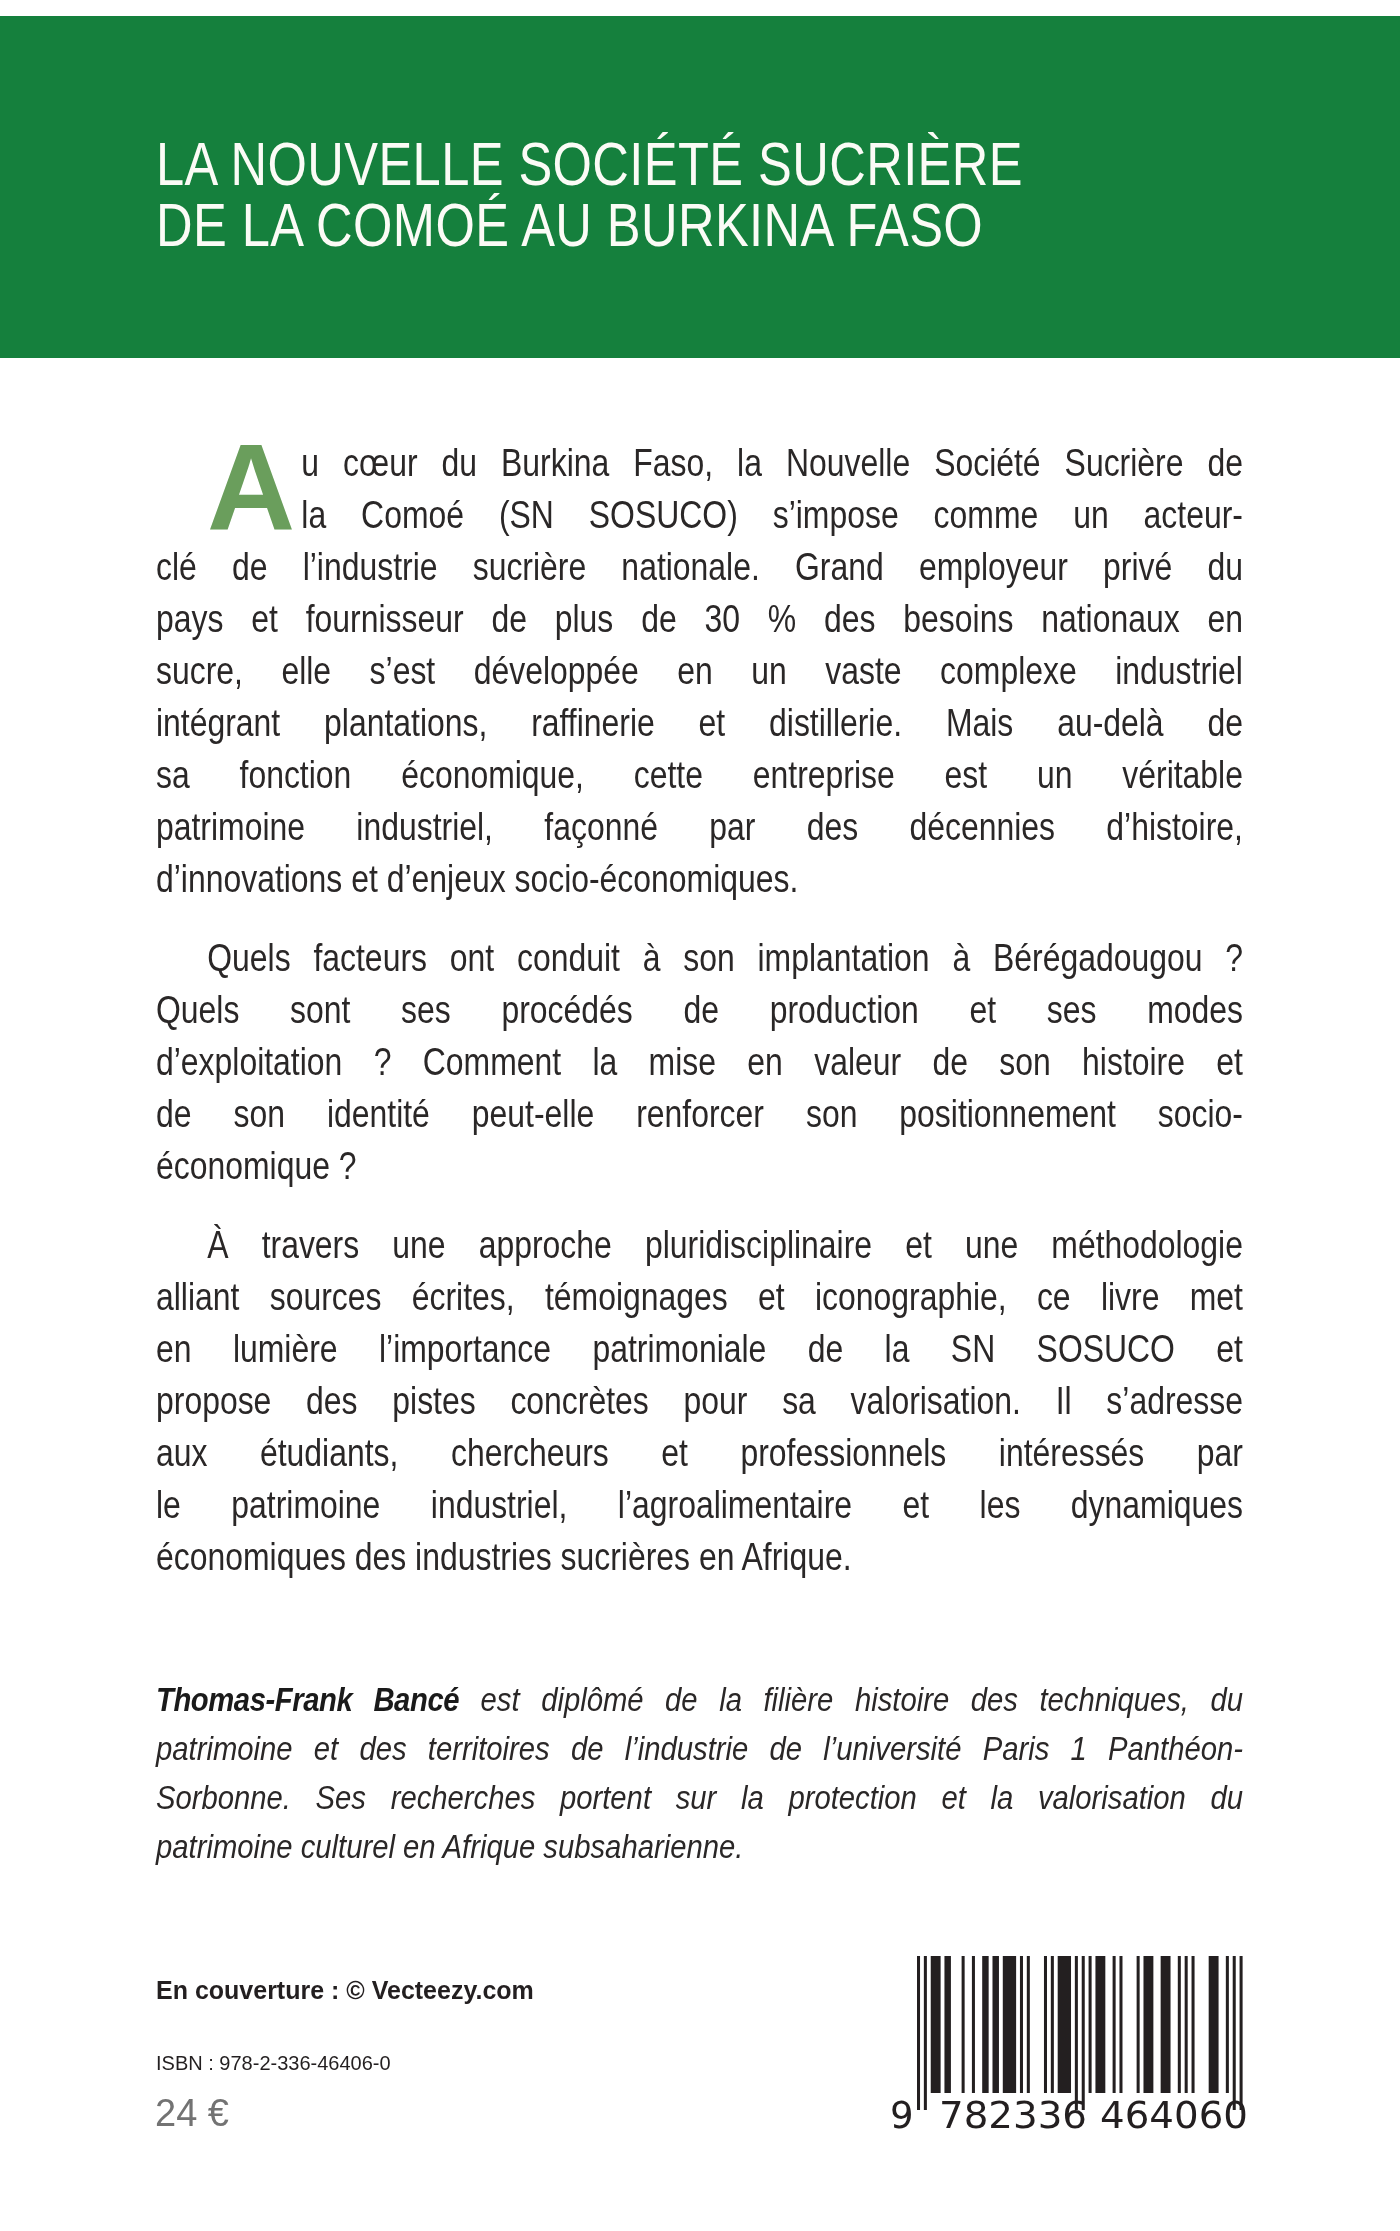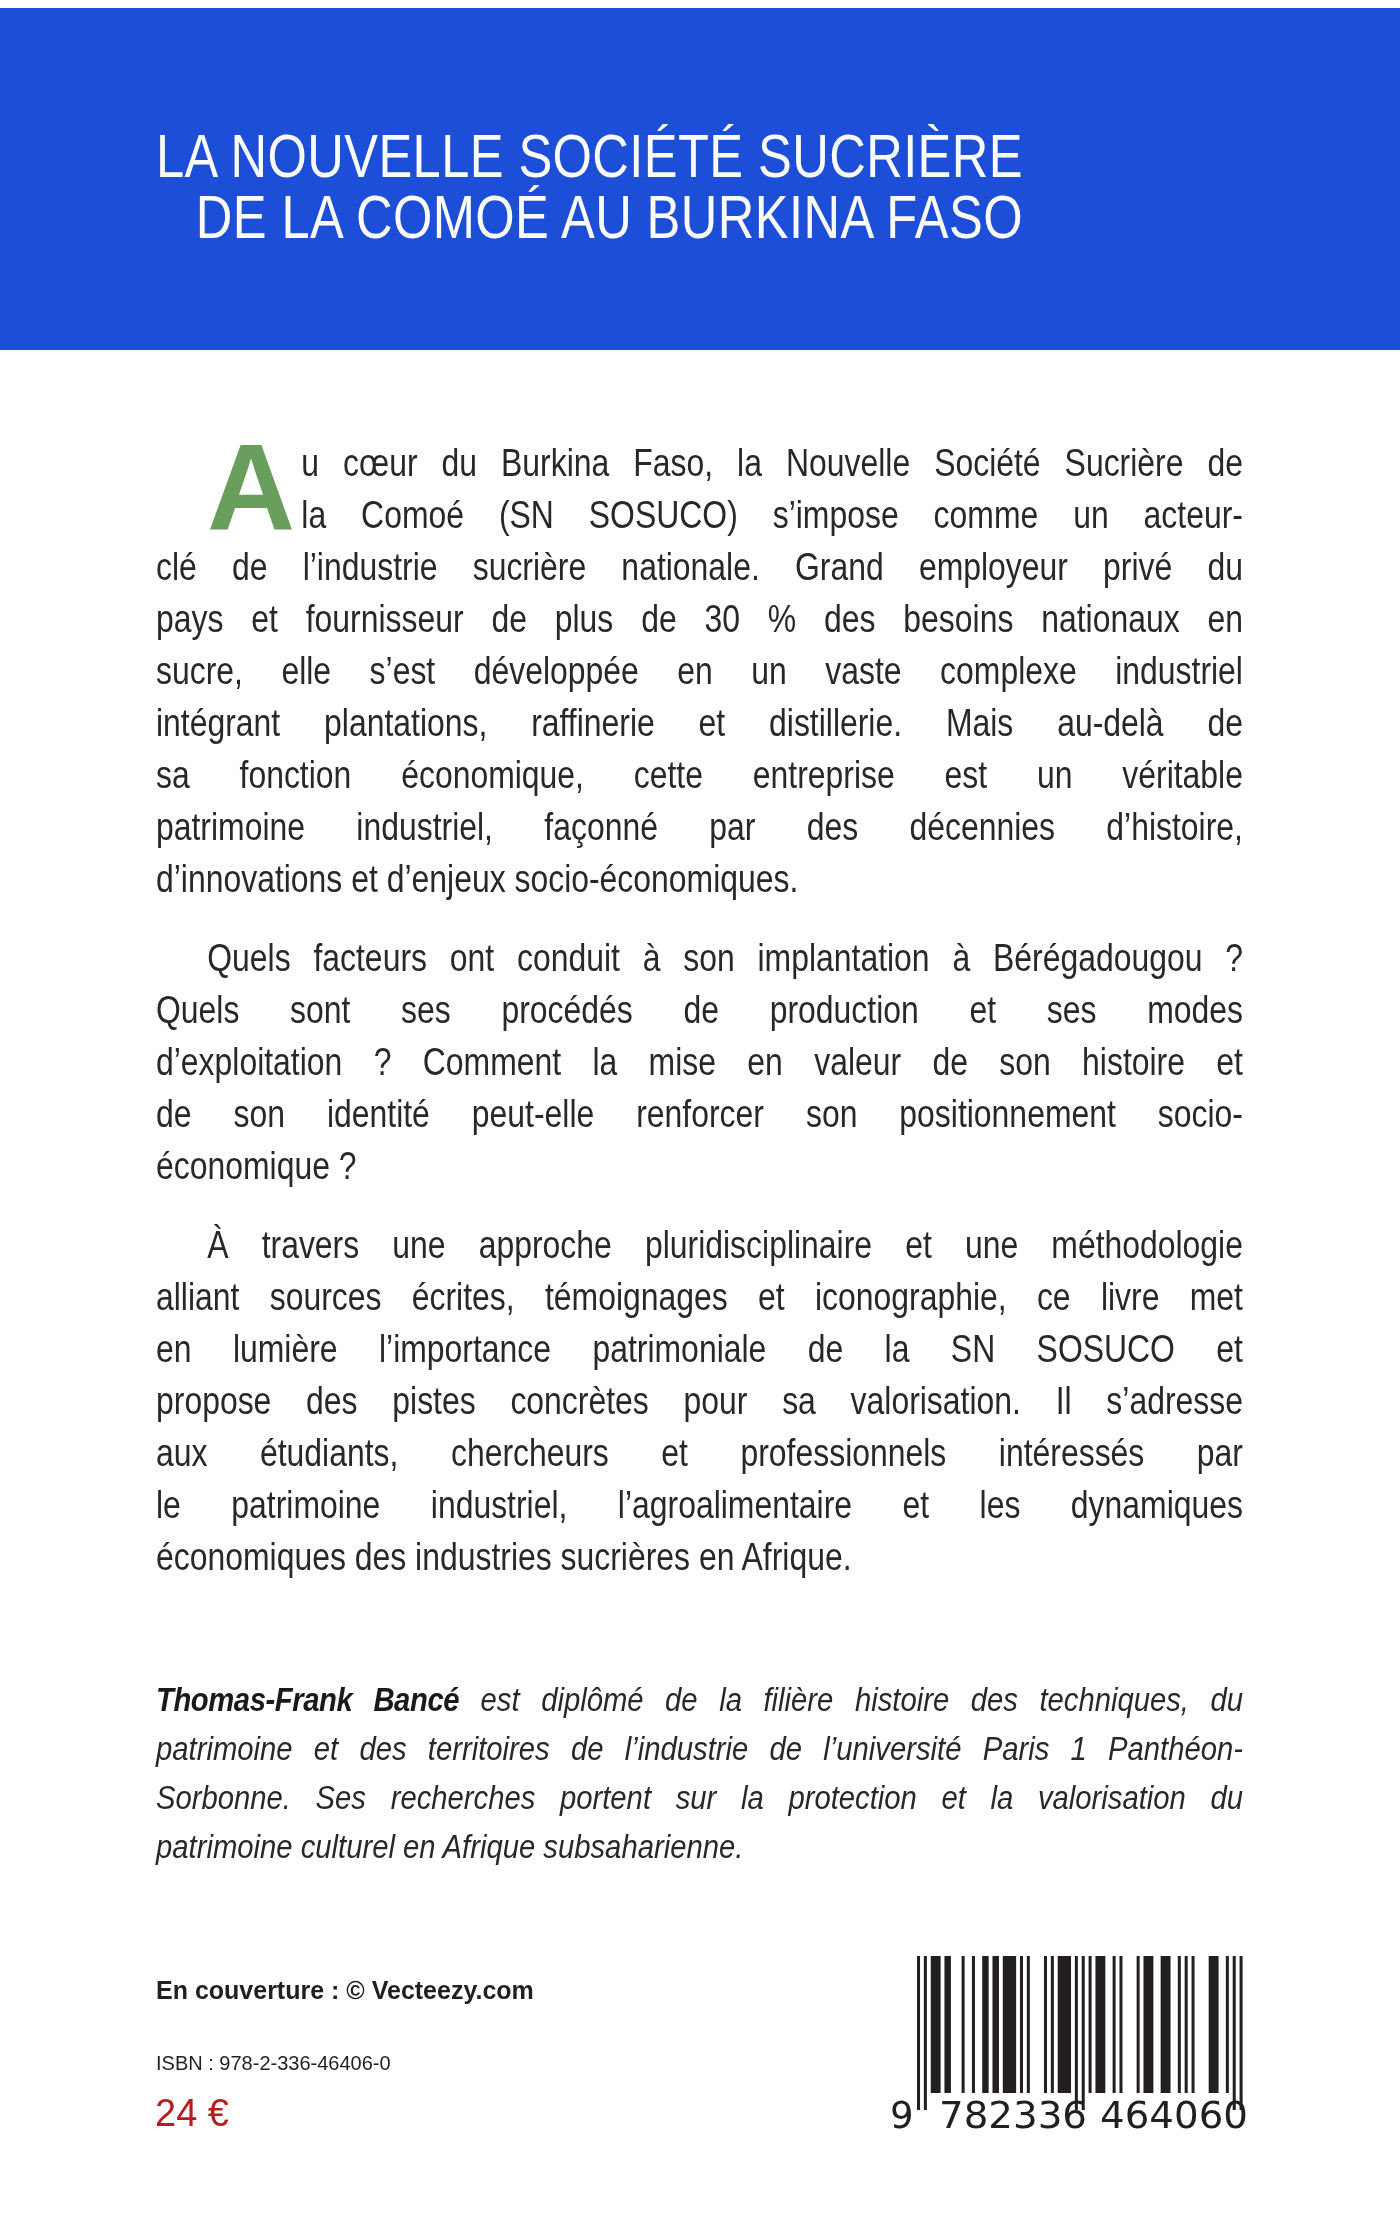--- a/index.html
+++ b/index.html
@@ -1,39 +1,39 @@
 <!DOCTYPE html>
 <html><head>
 <meta charset="utf-8">
 <style>
   html, body { margin: 0; padding: 0; background: #ffffff; }
   body { width: 1400px; height: 2231px; position: relative; overflow: hidden; font-family: "Liberation Sans", sans-serif; color: #231f20; }
 
-  .header-band { position: absolute; left: 0; top: 8px; width: 1400px; height: 342px; background: #1d4ed8; text-align: right; }
+  .header-band { position: absolute; left: 0; top: 16px; width: 1400px; height: 342px; background: #15803d; }
   .title { position: absolute; left: 156px; top: 118px; margin: 0; font-weight: normal; color: #fbfbf6; font-size: 61px; line-height: 61px; transform: scaleX(0.83); transform-origin: left top; white-space: nowrap; letter-spacing: 0.5px; }
   .title .tline { display: block; height: 61px; }
   .title .tline + .tline { margin-top: 0px; }
 
   .body-text { position: absolute; left: 156px; top: 437px; width: 1294px; transform: scaleX(0.84); transform-origin: left top; font-size: 38px; line-height: 52px; color: #2a2727; }
   .para { margin: 0; }
   .para + .para { margin-top: 27px; }
   .line { display: block; height: 52px; white-space: nowrap; text-align: justify; text-align-last: justify; }
   .line.last { text-align: left; text-align-last: left; }
   .line.indent { padding-left: 61px; }
   .line.dropcap-indent { padding-left: 173px; }
 
   .dropcap { position: absolute; left: 207px; top: 436px; width: 94px; height: 104px; color: #6a9e5c; font-family: "Liberation Sans", sans-serif; font-weight: bold; font-size: 122px; line-height: 104px; overflow: visible; }
 
   .bio { position: absolute; left: 156px; top: 1675px; width: 1264px; transform: scaleX(0.86); transform-origin: left top; font-size: 34px; line-height: 49px; font-style: italic; color: #2a2727; }
   .bio .line { height: 49px; }
   .bio .author-name { font-weight: bold; font-style: italic; color: #1a1a1a; letter-spacing: -0.5px; }
 
   .credit { position: absolute; left: 156px; top: 1975px; font-size: 25px; line-height: 30px; color: #231f20; white-space: nowrap; font-weight: bold; }
   .isbn { position: absolute; left: 156px; top: 2046px; font-size: 20px; line-height: 34px; color: #231f20; white-space: nowrap; }
-  .price { position: absolute; left: 155px; top: 2092px; font-size: 38px; line-height: 42px; color: #b91c1c; white-space: nowrap; }
+  .price { position: absolute; left: 155px; top: 2092px; font-size: 38px; line-height: 42px; color: #737373; white-space: nowrap; }
 
   .barcode { position: absolute; left: 880px; top: 1950px; width: 380px; height: 190px; }
   .barcode svg { position: absolute; left: 0; top: 0; overflow: visible; }
   .barcode .digits { font-family: "DejaVu Sans", sans-serif; font-size: 37px; fill: #231f20; }
 </style>
 </head>
 <body>
 
 <div class="header-band">
   <h1 class="title">

